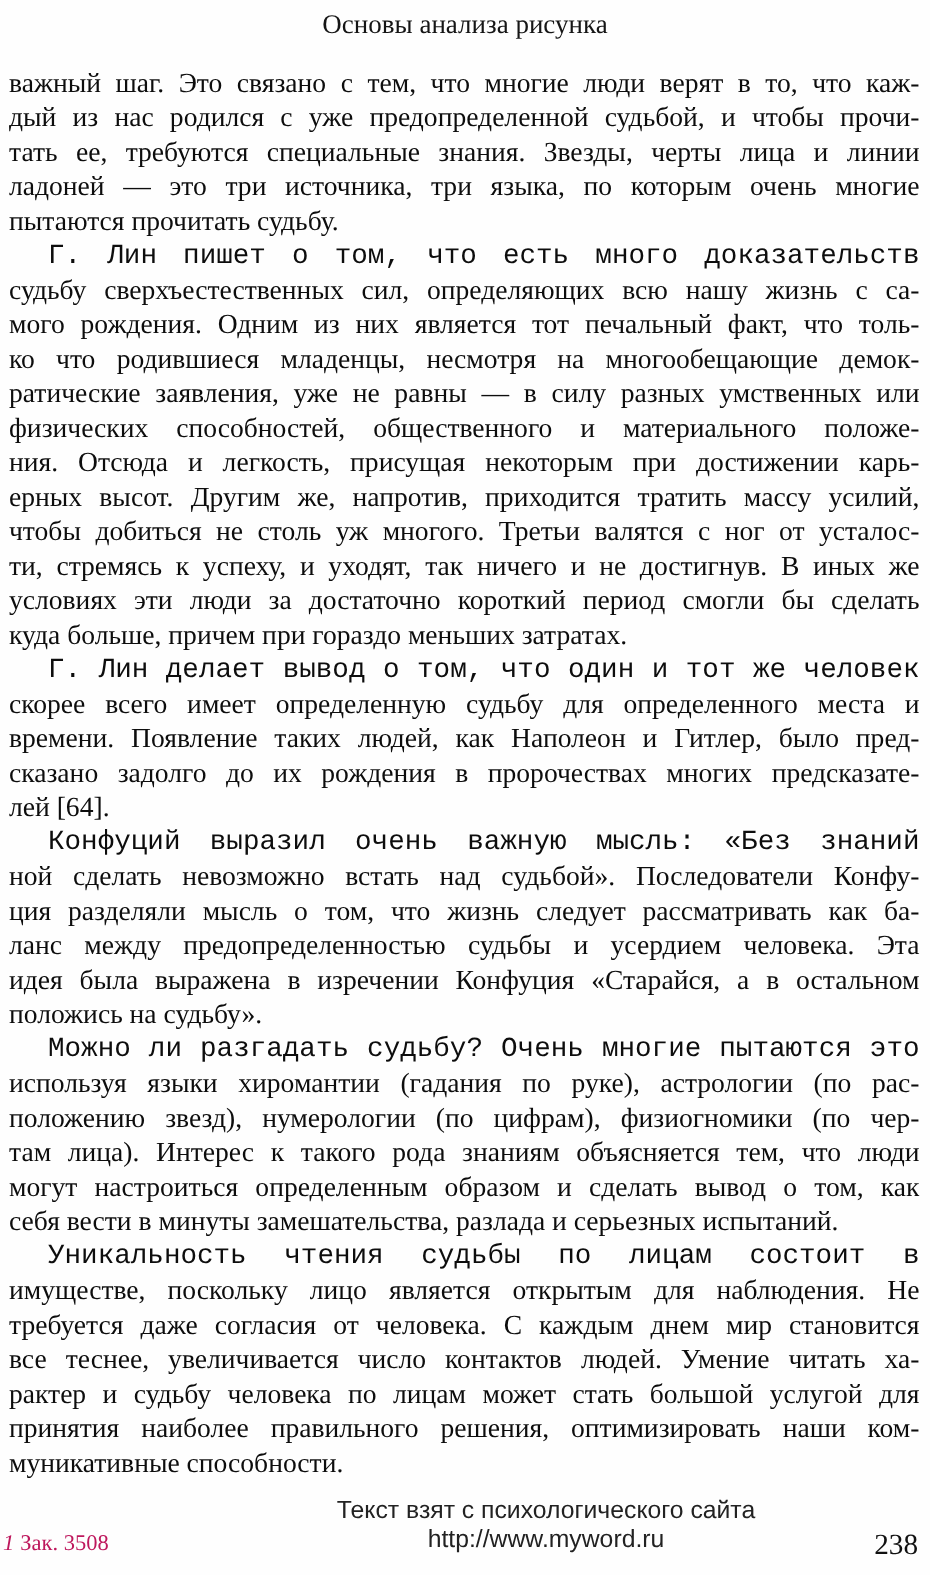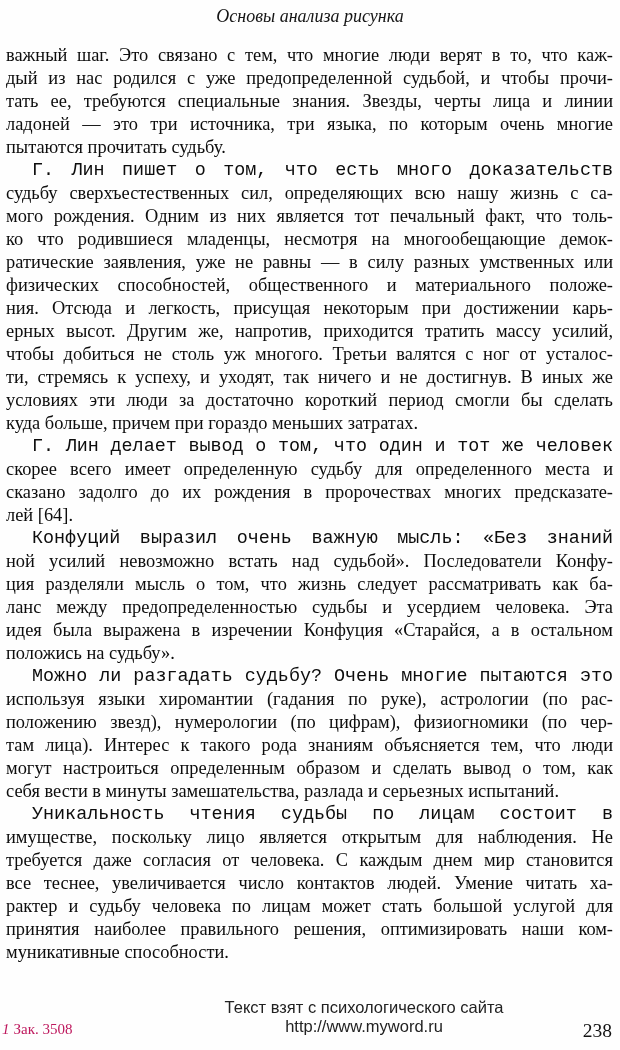--- a/index.html
+++ b/index.html
@@ -14,21 +14,20 @@
     margin: 0 auto;
     background: #fefefe;
     color: #0d0d0d;
     font-family: "Liberation Serif", serif;
     overflow: hidden;
     box-sizing: border-box;
   }
   .running-head {
     padding-top: 5px;
     text-align: center;
-    font-style: italic;
     font-size: 18px;
     line-height: 22px;
     color: #151515;
   }
   .body-text {
     position: absolute;
     top: 44px;
     left: 6px;
     right: 7px;
     font-size: 18.4px;
@@ -112,26 +111,27 @@
         <div class="line">ния. Отсюда и легкость, присущая некоторым при достижении карь-</div>
         <div class="line">ерных высот. Другим же, напротив, приходится тратить массу усилий,</div>
         <div class="line">чтобы добиться не столь уж многого. Третьи валятся с ног от усталос-</div>
         <div class="line">ти, стремясь к успеху, и уходят, так ничего и не достигнув. В иных же</div>
         <div class="line">условиях эти люди за достаточно короткий период смогли бы сделать</div>
         <div class="line last">куда больше, причем при гораздо меньших затратах.</div>
       </div>
       <div class="paragraph indent">
         <div class="line">Г. Лин делает вывод о том, что один и тот же человек может иметь и</div>
         <div class="line">скорее всего имеет определенную судьбу для определенного места и</div>
+        <div class="line">времени. Появление таких людей, как Наполеон и Гитлер, было пред-</div>
         <div class="line">сказано задолго до их рождения в пророчествах многих предсказате-</div>
         <div class="line last">лей [64].</div>
       </div>
       <div class="paragraph indent">
         <div class="line">Конфуций выразил очень важную мысль: «Без знаний собствен-</div>
-        <div class="line">ной усилий невозможно встать над судьбой». Последователи Конфу-</div>
+        <div class="line">ной сделать невозможно встать над судьбой». Последователи Конфу-</div>
         <div class="line">ция разделяли мысль о том, что жизнь следует рассматривать как ба-</div>
         <div class="line">ланс между предопределенностью судьбы и усердием человека. Эта</div>
         <div class="line">идея была выражена в изречении Конфуция «Старайся, а в остальном</div>
         <div class="line last">положись на судьбу».</div>
       </div>
       <div class="paragraph indent">
         <div class="line">Можно ли разгадать судьбу? Очень многие пытаются это сделать,</div>
         <div class="line">используя языки хиромантии (гадания по руке), астрологии (по рас-</div>
         <div class="line">положению звезд), нумерологии (по цифрам), физиогномики (по чер-</div>
         <div class="line">там лица). Интерес к такого рода знаниям объясняется тем, что люди</div>

